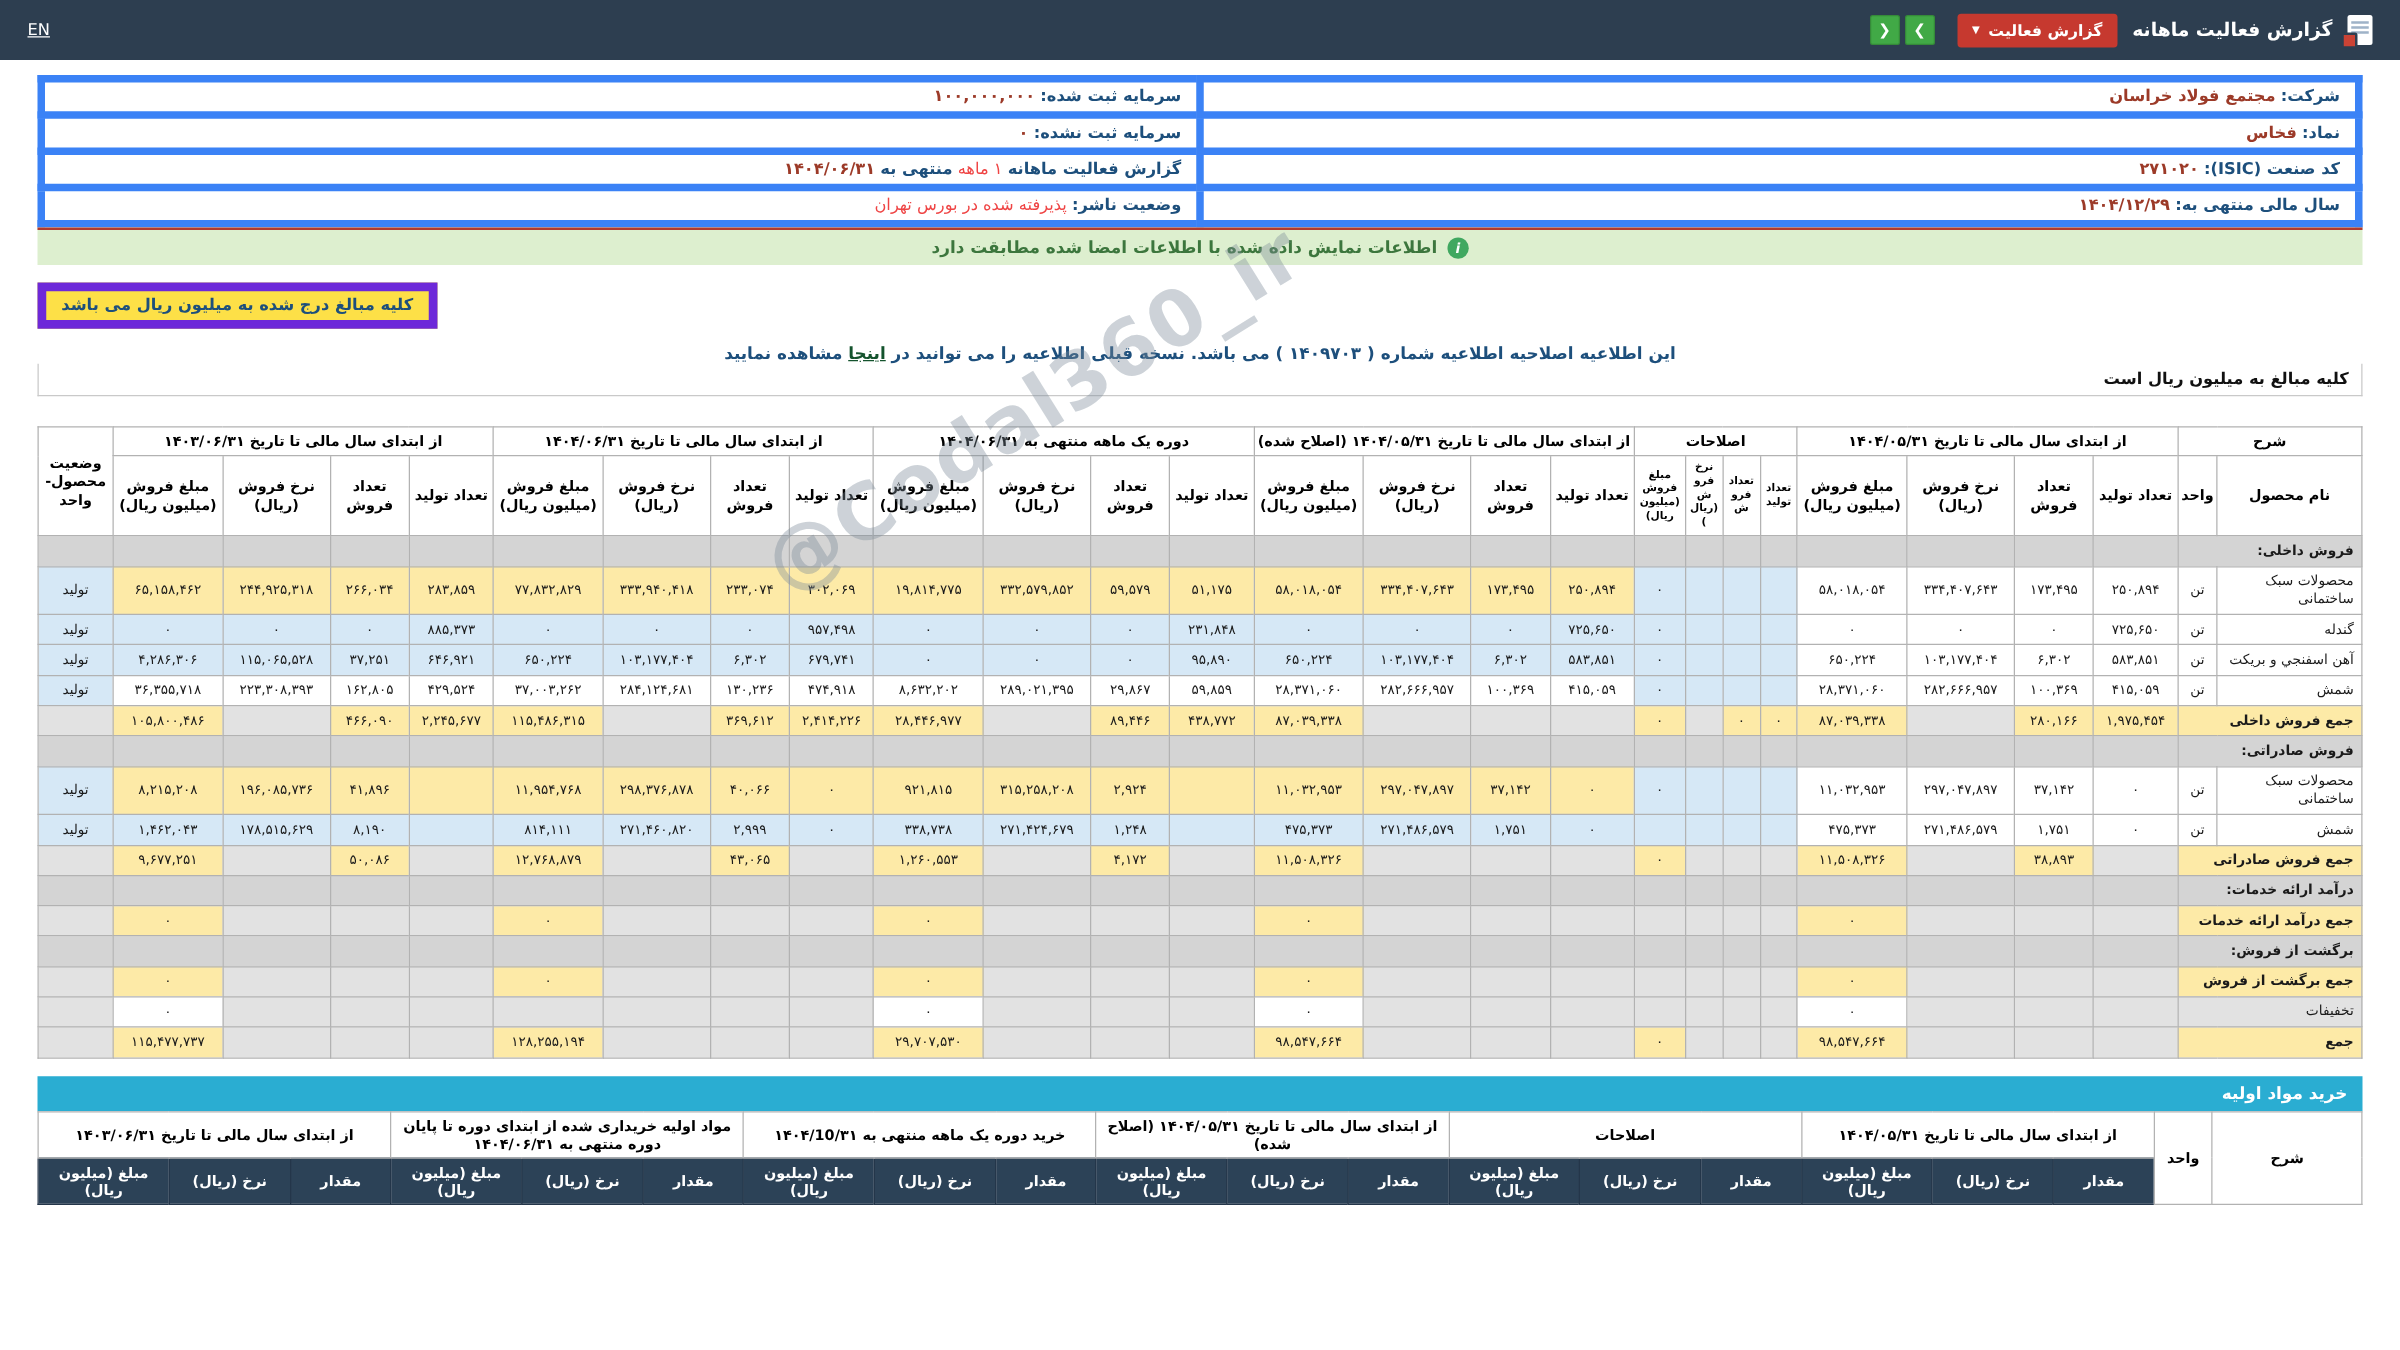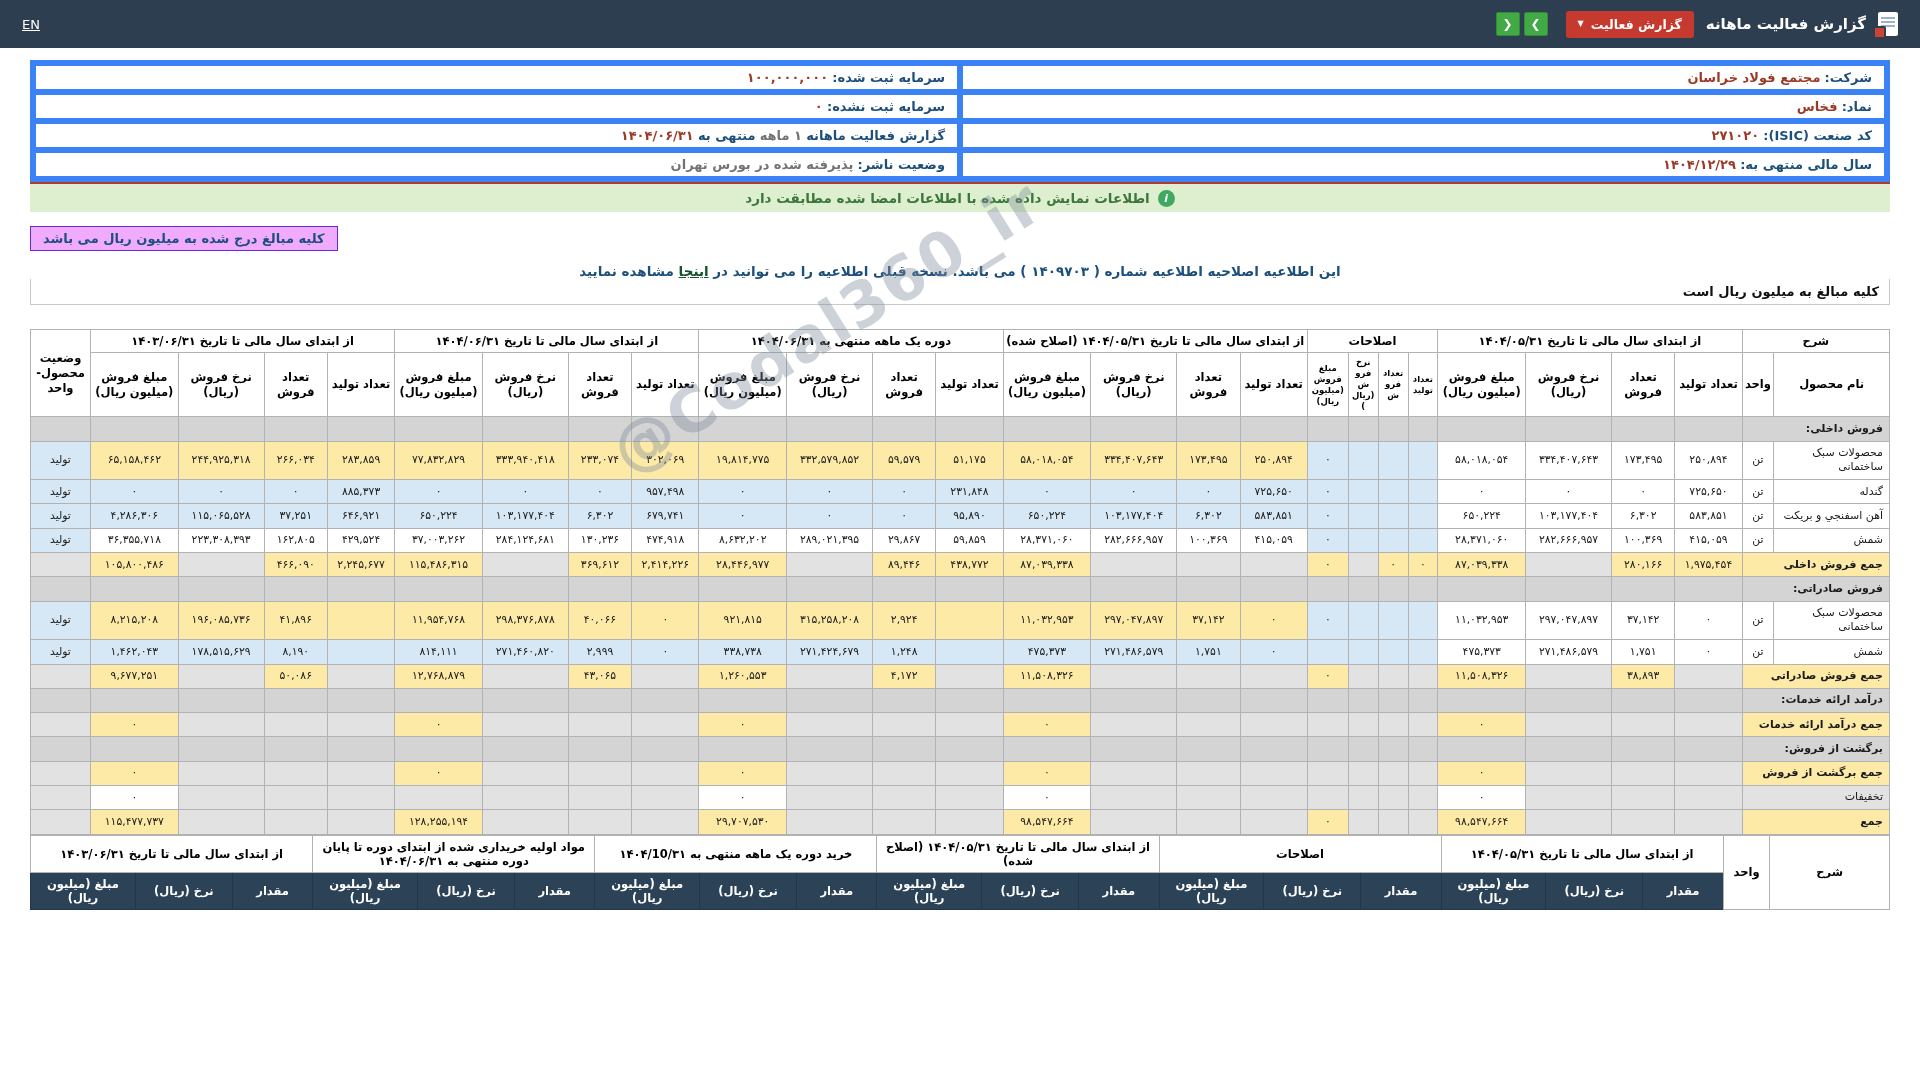--- a/index.html
+++ b/index.html
@@ -27,29 +27,29 @@
     cursor:pointer;font-family:inherit}
   .en{font-size:13px;color:#fff;text-decoration:underline;cursor:pointer}
 
   
   .content{padding:12px 30px 0}
 
   table.info{width:100%;border-collapse:collapse;border:1px solid #c9c9c9}
   table.info td{border:6px solid #3b82f6;padding:4px 12px;font-size:13px;height:27px;width:50%}
   .ln{color:#1d4f7c;font-weight:bold}
   .vm{color:#9c3a28;font-weight:bold}
-  .vr{color:#737373;font-weight:bold}
+  .vr{color:#ef4444;font-weight:normal}
 
   .green-bar{border-top:2px solid #b03a2e;background:#ddefcf;color:#3c763d;font-weight:bold;
     font-size:13.5px;height:30px;display:flex;align-items:center;justify-content:center;gap:8px}
   .info-icon{width:17px;height:17px;border-radius:50%;background:#40a860;color:#fff;
     font-size:11px;font-style:italic;font-weight:bold;display:flex;align-items:center;justify-content:center}
 
   .amounts-wrap{margin-top:14px;text-align:left}
-  .amounts-box{display:inline-block;border:1px solid #6d28d9;background:#f0abfc;
+  .amounts-box{display:inline-block;border:7px solid #6d28d9;background:#fde047;
     padding:4px 12px;font-size:13px;font-weight:bold;color:#1d4f7c}
 
   .notice{margin-top:12px;text-align:center;font-size:13.5px;font-weight:bold;color:#1d4f7c}
   .notice a{color:#14532d;text-decoration:underline;cursor:pointer}
   .reasons{margin-top:8px;text-align:center;font-size:13.5px;font-weight:bold;color:#1d4f7c}
 
   .section-bar{margin-top:30px;background:#2aadd2;color:#fff;font-weight:bold;
     font-size:13.5px;padding:6px 12px}
   .section-bar.second{margin-top:14px}
   .manifest{border:1px solid #c9c9c9;border-top:none;padding:5px 10px;font-size:13px;
@@ -688,20 +688,21 @@
           <td class="c-y num">۱۲۸,۲۵۵,۱۹۴</td>
           <td class="c-e num"></td>
           <td class="c-e num"></td>
           <td class="c-e num"></td>
           <td class="c-y num">۱۱۵,۴۷۷,۷۳۷</td>
           <td class="c-e"></td>
         </tr>
       </tbody>
   </table>
 
+  <div class="section-bar second">خرید مواد اولیه</div>
 
   <table class="main purchase">
     <colgroup id="pur-colgroup">
         <col style="width: 6.4%;">
         <col style="width: 2.5%;">
         <col style="width: 4.3%;">
         <col style="width: 5.2%;">
         <col style="width: 5.6%;">
         <col style="width: 4.3%;">
         <col style="width: 5.2%;">

